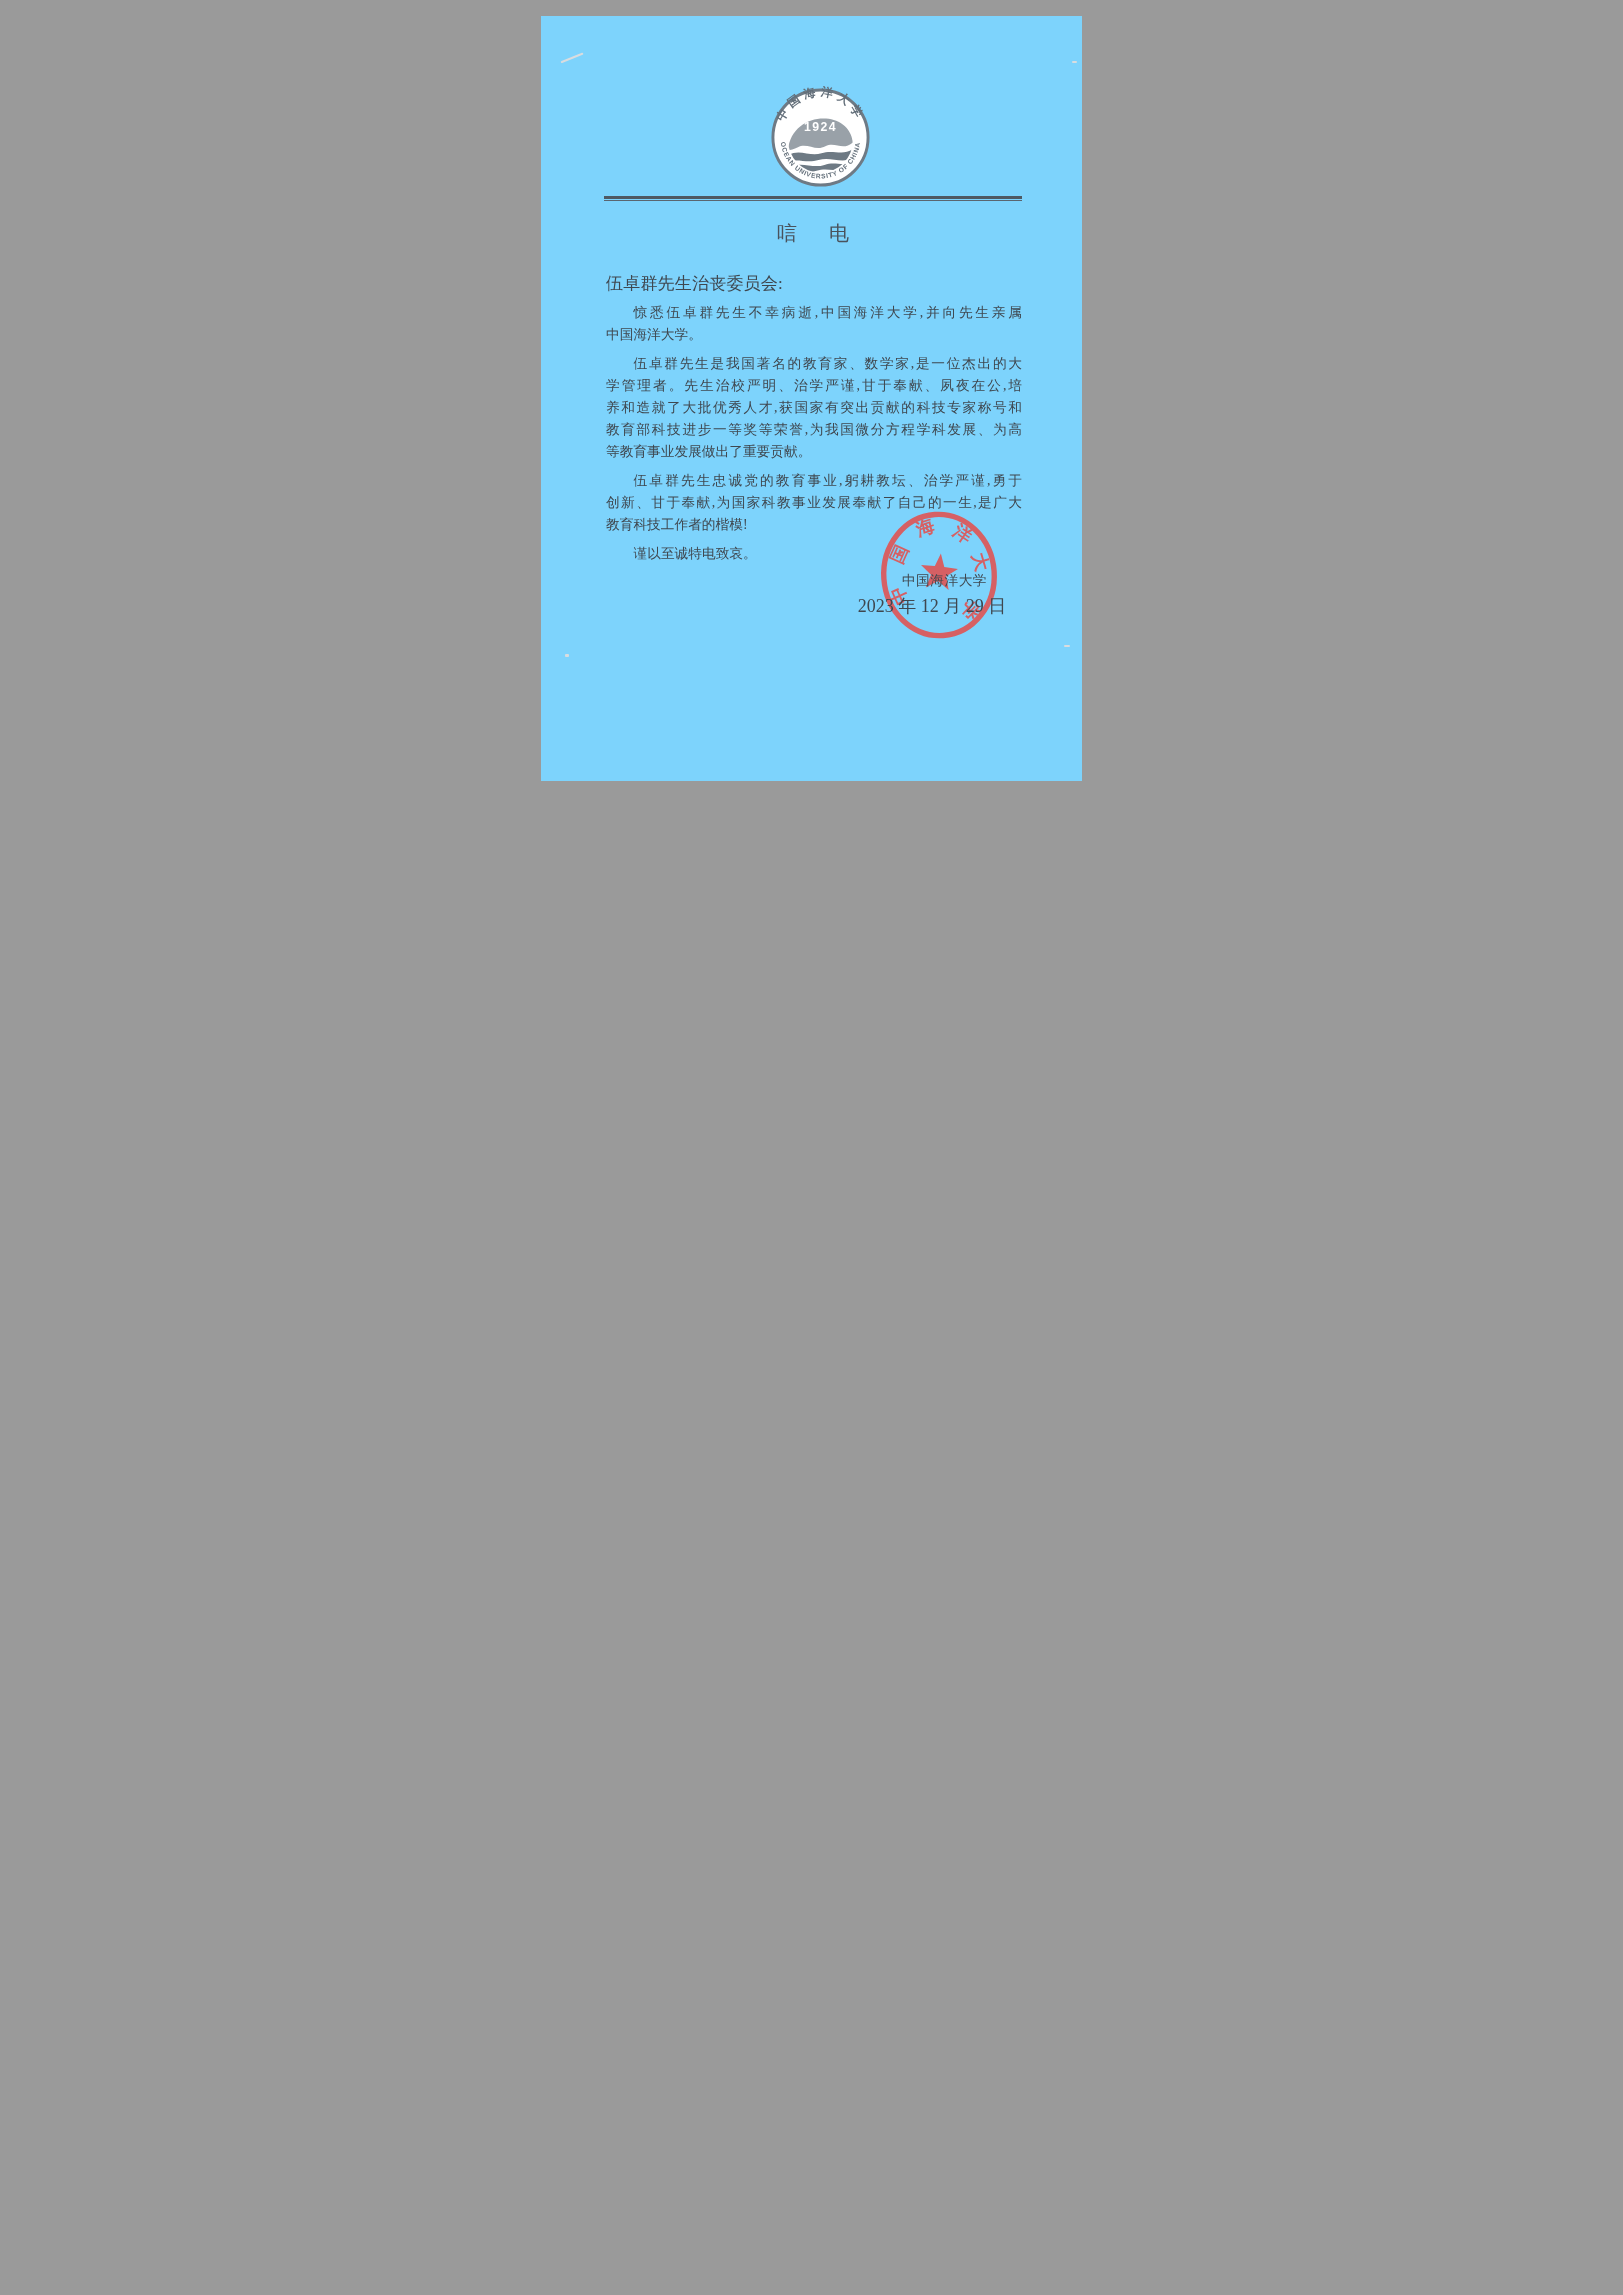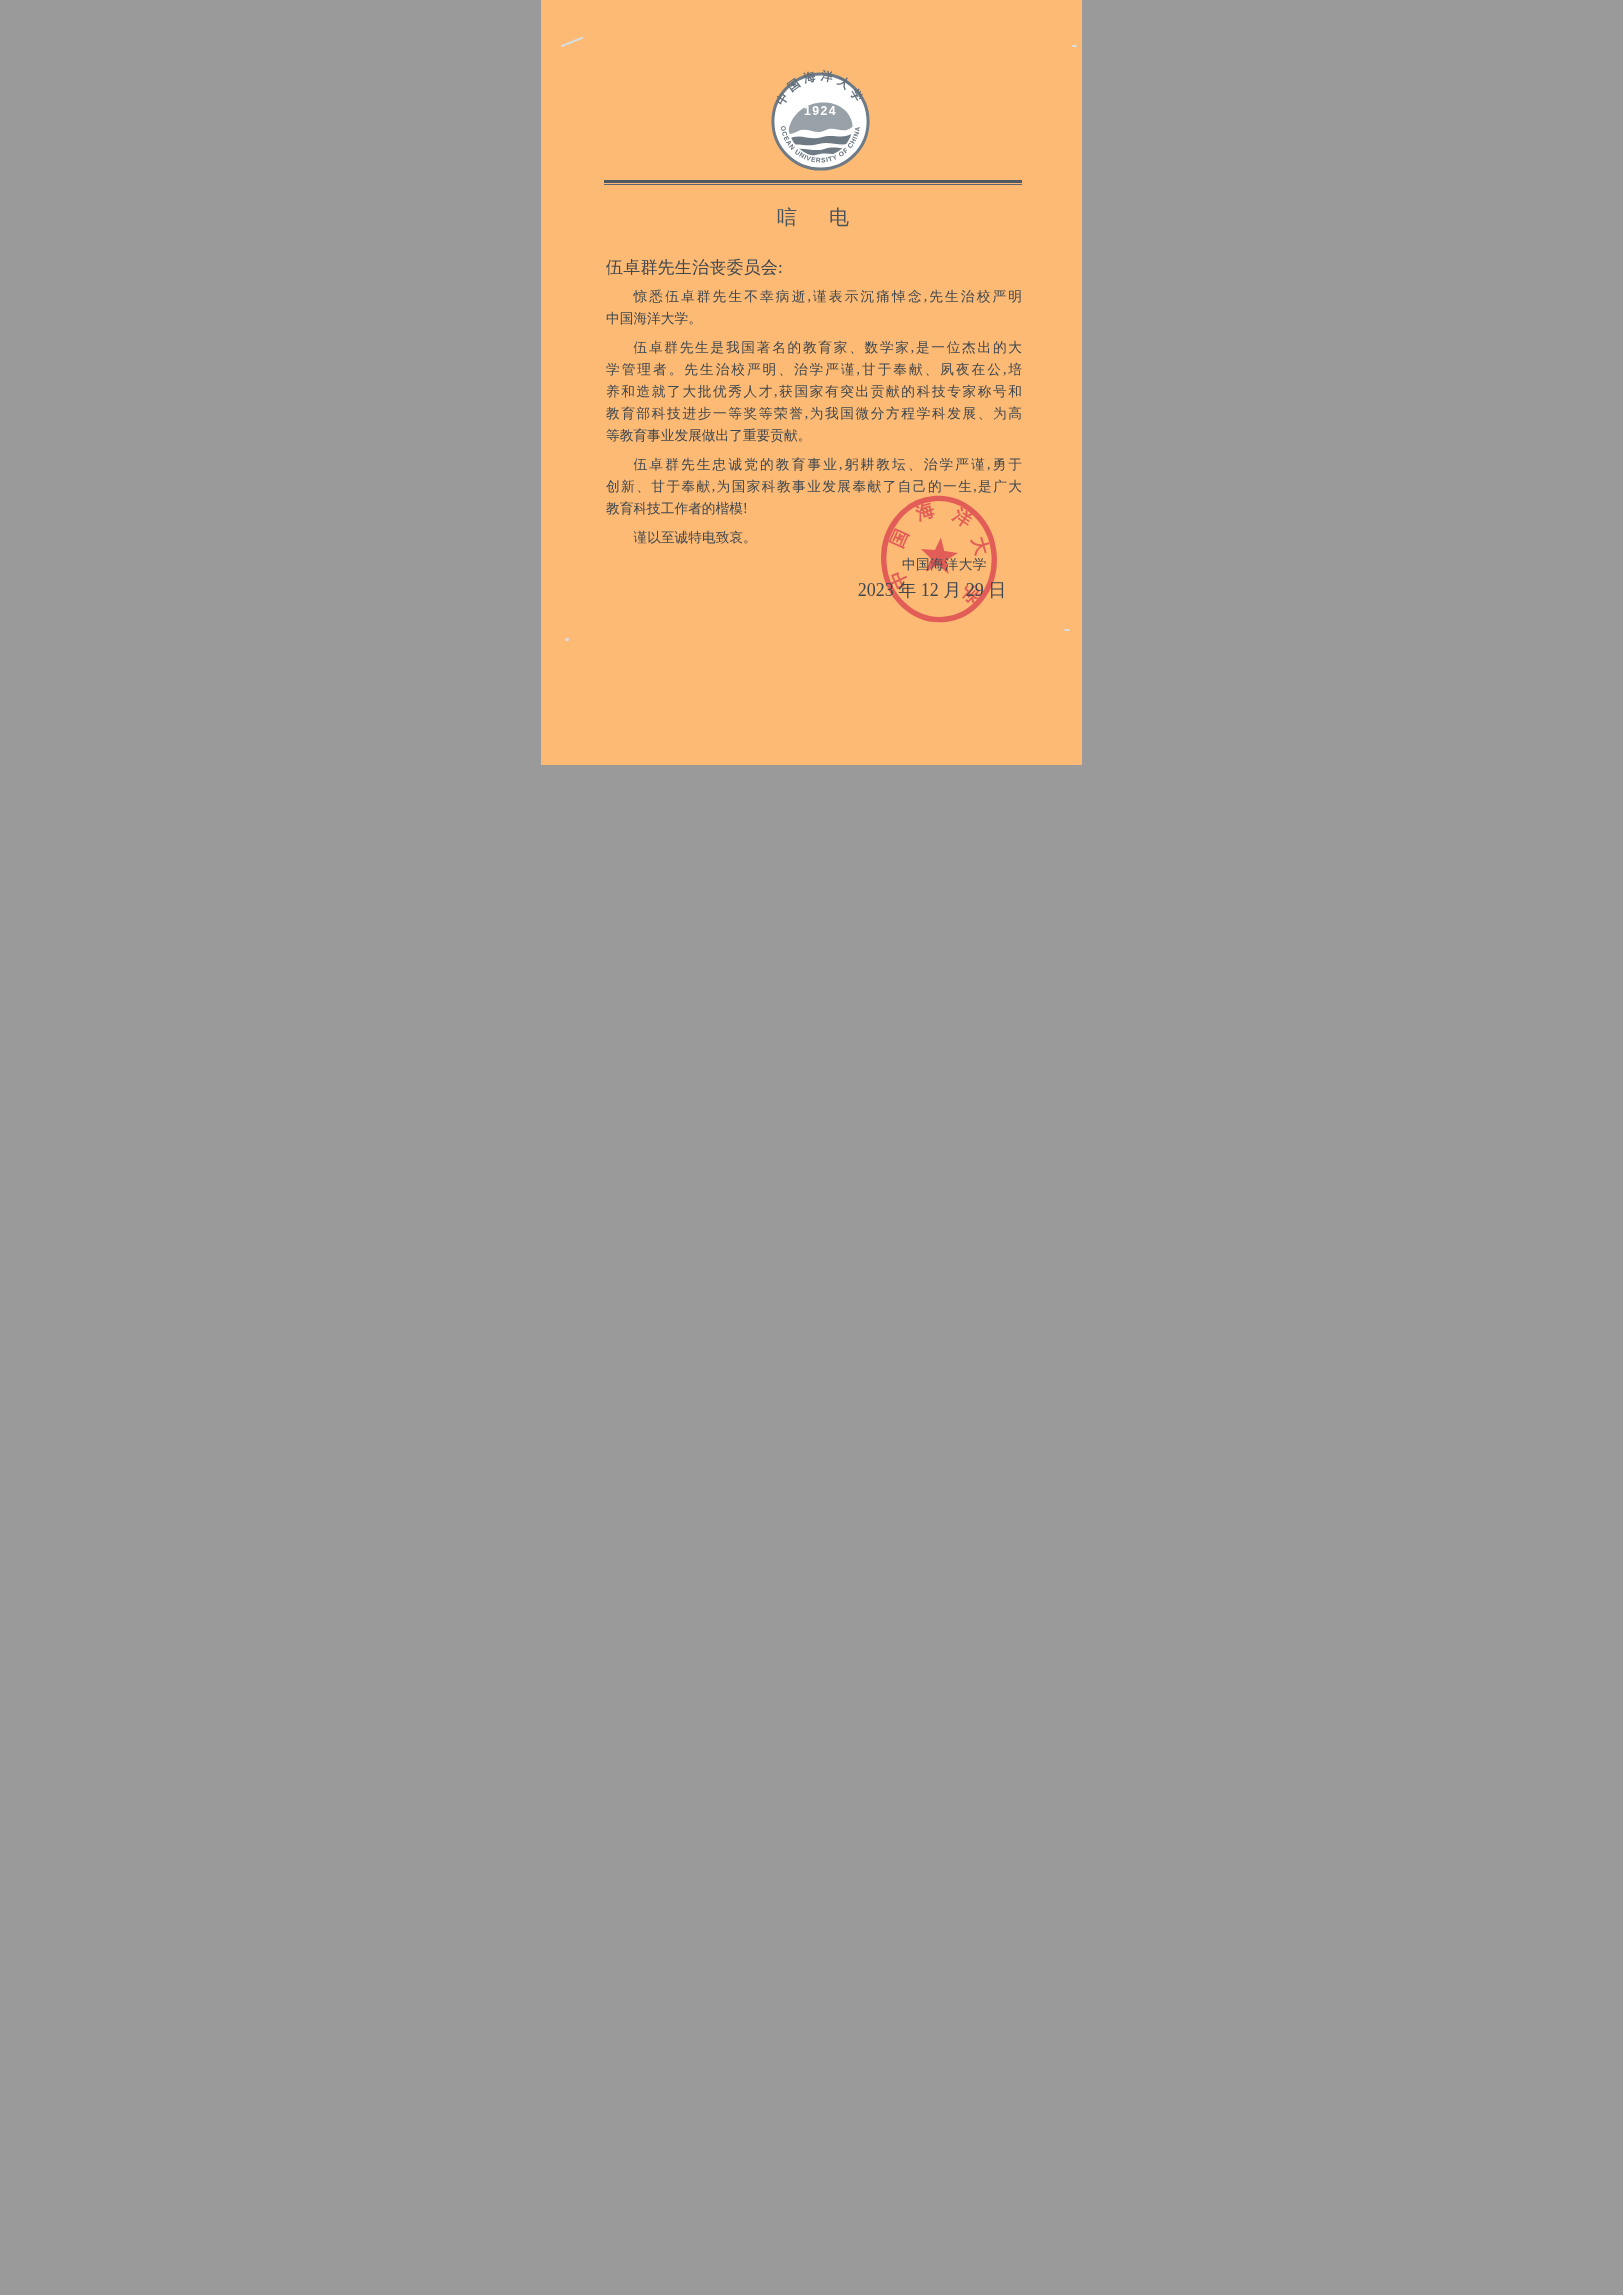--- a/index.html
+++ b/index.html
@@ -1,21 +1,21 @@
 <!DOCTYPE html>
 <html style="font-size:7.8px"><head>
 <meta charset="utf-8">
 <style>
   html, body { margin: 0; padding: 0; background: #9a9a9a; }
   .page {
     position: relative;
     width: 541px;
     height: 765px;
-    margin: 0 auto;
-    background: #fdba74;
+    margin: 16px auto;
+    background: #7dd3fc;
     overflow: hidden;
     font-family: "Liberation Serif", serif;
     color: #3f474f;
   }
 
   
   .logo-wrap {
     position: absolute;
     left: 228px;
     top: 70px;
@@ -173,21 +173,21 @@
         <text class="seal-char" text-anchor="middle" dominant-baseline="central" transform="translate(-21.3,-99) rotate(-14)">海</text>
         <text class="seal-char" text-anchor="middle" dominant-baseline="central" transform="translate(54.2,-80.4) rotate(38)">洋</text>
         <text class="seal-char" text-anchor="middle" dominant-baseline="central" transform="translate(86.1,-21.2) rotate(78)">大</text>
         <text class="seal-char" text-anchor="middle" dominant-baseline="central" transform="translate(58.9,75.8) rotate(138)">学</text>
       </g>
     </svg>
   </div>
 
   <div class="body-block">
     <div class="line salutation">伍卓群先生治丧委员会:</div>
-    <div class="line indent fill para">惊悉伍卓群先生不幸病逝,谨表示沉痛悼念,先生治校严明</div>
+    <div class="line indent fill para">惊悉伍卓群先生不幸病逝,中国海洋大学,并向先生亲属</div>
     <div class="line">中国海洋大学。</div>
     <div class="line indent fill para">伍卓群先生是我国著名的教育家、数学家,是一位杰出的大</div>
     <div class="line fill">学管理者。先生治校严明、治学严谨,甘于奉献、夙夜在公,培</div>
     <div class="line fill">养和造就了大批优秀人才,获国家有突出贡献的科技专家称号和</div>
     <div class="line fill">教育部科技进步一等奖等荣誉,为我国微分方程学科发展、为高</div>
     <div class="line">等教育事业发展做出了重要贡献。</div>
     <div class="line indent fill para">伍卓群先生忠诚党的教育事业,躬耕教坛、治学严谨,勇于</div>
     <div class="line fill">创新、甘于奉献,为国家科教事业发展奉献了自己的一生,是广大</div>
     <div class="line">教育科技工作者的楷模!</div>
     <div class="line indent para">谨以至诚特电致哀。</div>

